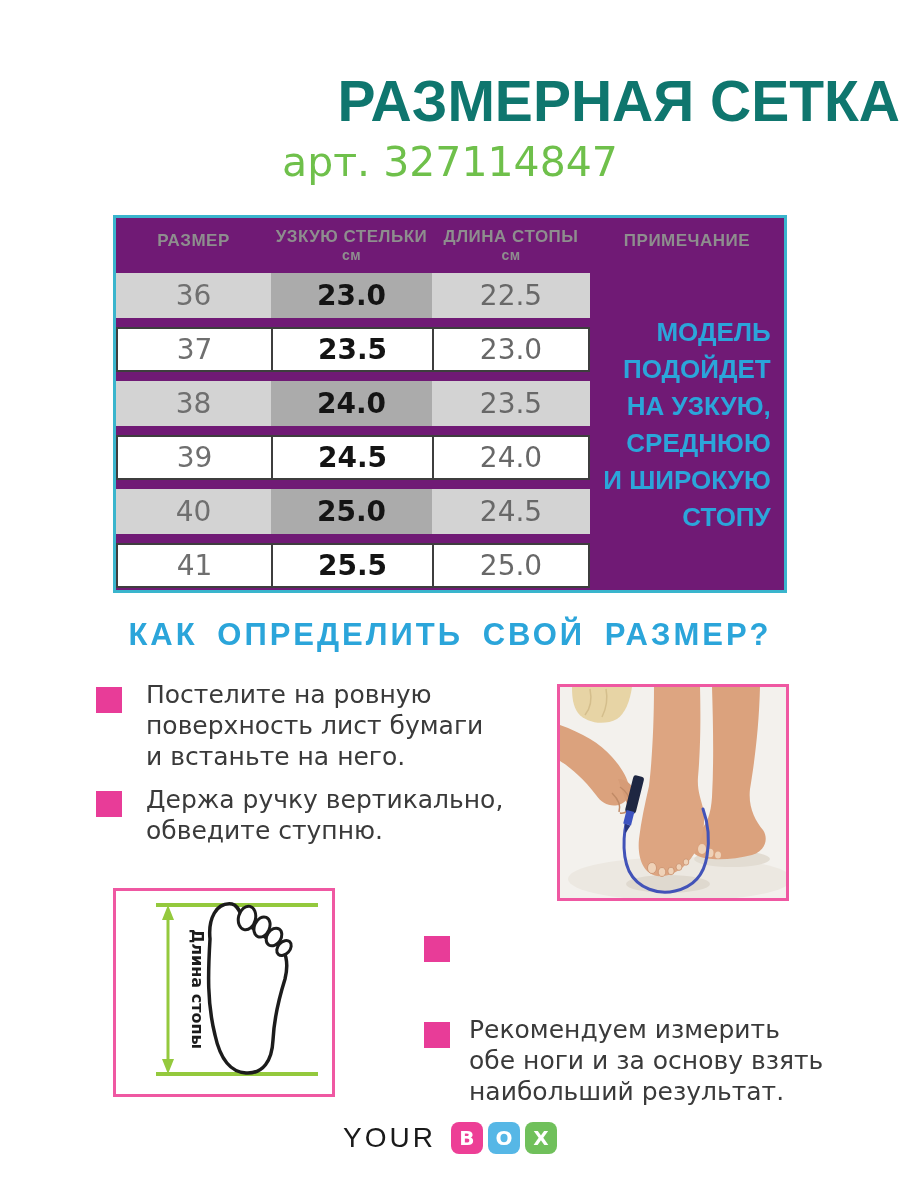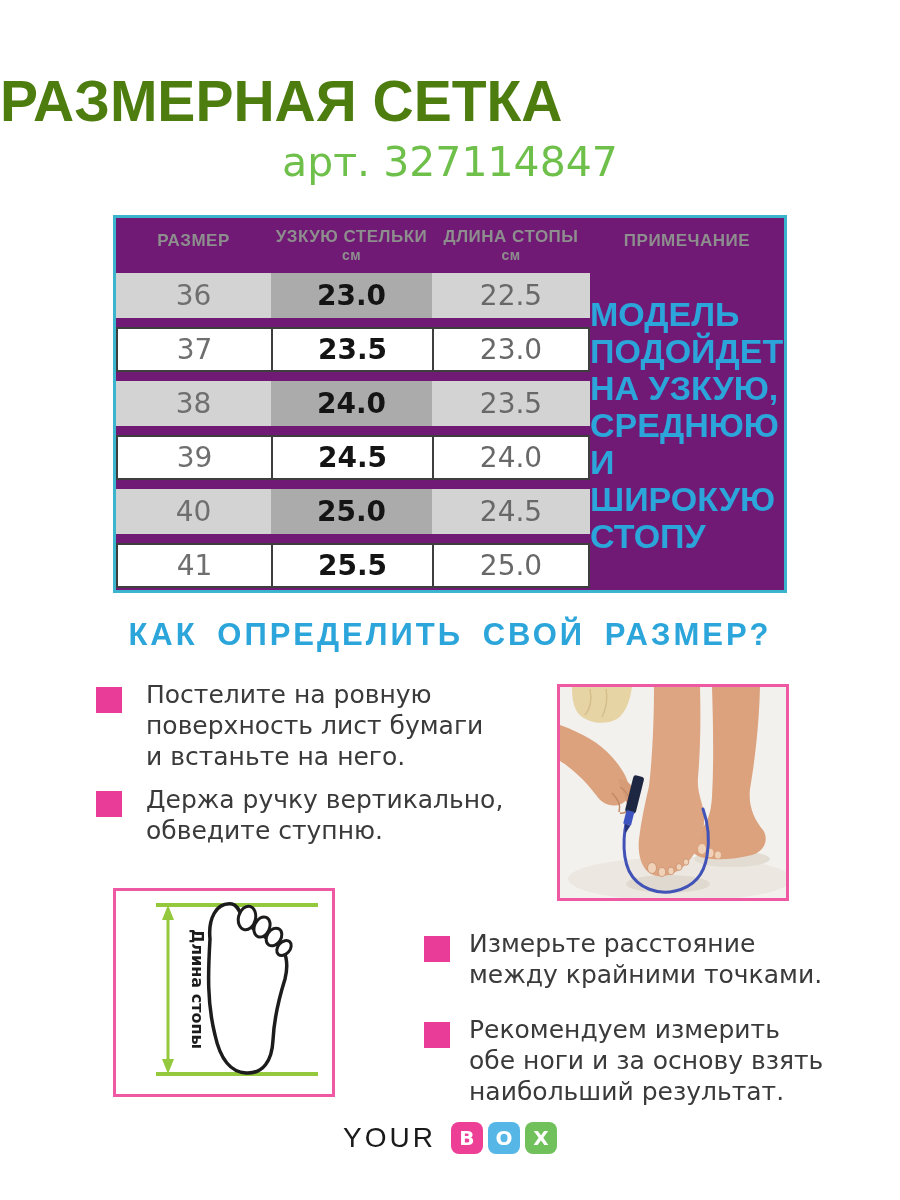--- a/index.html
+++ b/index.html
@@ -1,22 +1,22 @@
 <!DOCTYPE html>
 <html><head>
 <meta charset="utf-8">
 <style>
   html,body{margin:0;padding:0;background:#fff;}
   #page{position:relative;width:900px;height:1200px;background:#ffffff;overflow:hidden;
         font-family:"Liberation Sans",sans-serif;}
   .preline{white-space:pre-line;}
 
   
-  .title{position:absolute;top:68px;left:0;right:0;text-align:left;
-         font-size:57px;font-weight:bold;color:#4d7c0f;}
+  .title{position:absolute;top:68px;left:0;right:0;text-align:right;
+         font-size:57px;font-weight:bold;color:#0f766e;}
   .subtitle{position:absolute;top:138px;left:0;right:0;text-align:center;
             font-family:"DejaVu Sans",sans-serif;font-size:41px;color:#6FC04B;}
 
   
   .size-table{position:absolute;left:113px;top:215px;width:674px;height:378px;
               border:3px solid #3AB5CD;background:#701a75;box-sizing:border-box;}
   .th{position:absolute;top:9px;text-align:center;font-weight:bold;font-size:17px;
       color:#8E8E8E;letter-spacing:.5px;line-height:19px;}
   .th .unit{display:block;font-size:14px;font-weight:bold;color:#8E8E8E;}
   .th-size{left:0;width:155px;top:13px;}
@@ -28,22 +28,22 @@
   .cell{display:flex;align-items:center;justify-content:center;box-sizing:border-box;
         font-family:"DejaVu Sans",sans-serif;font-size:28px;}
   .row.striped .c1{background:#D3D3D3;color:#6F6F6F;}
   .row.striped .c2{background:#ABABAB;color:#141414;font-weight:bold;}
   .row.striped .c3{background:#D3D3D3;color:#686868;}
   .row.plain .c1{border:2px solid #3E3E3E;border-right:none;color:#6F6F6F;background:#fff;}
   .row.plain .c2{border:2px solid #3E3E3E;border-right:none;color:#141414;font-weight:bold;background:#fff;}
   .row.plain .c3{border:2px solid #3E3E3E;color:#686868;background:#fff;}
   .note-block{position:absolute;left:474px;top:0;width:194px;height:372px;
               display:flex;align-items:center;justify-content:center;box-sizing:border-box;
-              padding-top:42px;text-align:left;color:#2BA5DA;font-weight:bold;
-              font-size:34px;line-height:37px;}
+              padding-top:42px;text-align:right;color:#2BA5DA;font-weight:bold;
+              font-size:26px;line-height:37px;}
 
   
   .how-heading{position:absolute;top:617px;left:0;right:0;text-align:center;
                font-size:31px;font-weight:bold;color:#2BA5DA;letter-spacing:3px;word-spacing:8px;}
   .step-square{position:absolute;width:26px;height:26px;background:#E83C98;}
   .step-text{position:absolute;font-family:"DejaVu Sans",sans-serif;font-size:25px;
              line-height:31px;color:#3A3A3A;}
   .sq1{left:96px;top:687px;} .tx1{left:146px;top:679px;}
   .sq2{left:96px;top:791px;} .tx2{left:146px;top:784px;}
   .sq3{left:424px;top:936px;} .tx3{left:469px;top:928px;}
@@ -195,22 +195,20 @@
                C 147,183 156,170 157,149 C 158,128 164,104 169,88 C 173,72 170,58 161,53
                C 148,46 136,38 128,29 C 124,22 122,14 116,13 Z" fill="#fff" stroke="#1C1C1C" stroke-width="3.5"></path>
       <ellipse cx="131" cy="27" rx="8.5" ry="12" transform="rotate(14 131 27)" fill="#fff" stroke="#1C1C1C" stroke-width="3"></ellipse>
       <ellipse cx="146" cy="36" rx="7.5" ry="10.5" transform="rotate(24 146 36)" fill="#fff" stroke="#1C1C1C" stroke-width="3"></ellipse>
       <ellipse cx="158" cy="46" rx="7" ry="9.5" transform="rotate(33 158 46)" fill="#fff" stroke="#1C1C1C" stroke-width="3"></ellipse>
       <ellipse cx="168" cy="57" rx="6" ry="8.5" transform="rotate(42 168 57)" fill="#fff" stroke="#1C1C1C" stroke-width="3"></ellipse>
     </svg>
   </div>
 
   <div class="step-square sq3"></div>
-  <div class="step-text preline tx3">Измерьте расстояние
-между крайними точками.</div>
 
   <div class="step-square sq4"></div>
   <div class="step-text preline tx4">Рекомендуем измерить
 обе ноги и за основу взять
 наибольший результат.</div>
 
   <div class="logo">
     <span class="logo-word">YOUR</span>
     <span class="logo-box logo-b">B</span>
     <span class="logo-box logo-o">O</span>

